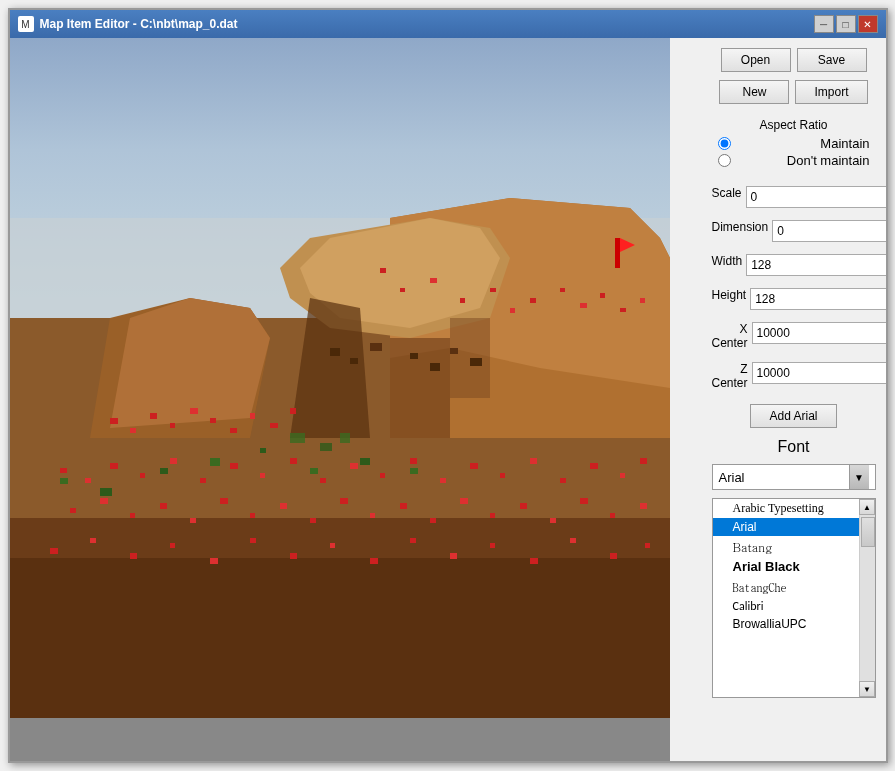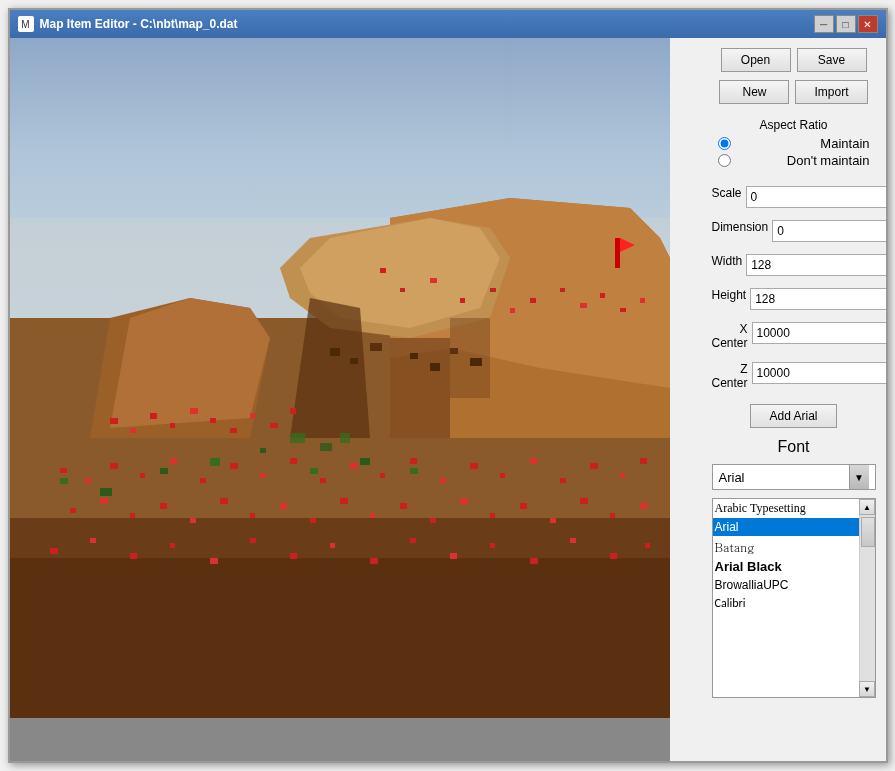--- a/index.html
+++ b/index.html
@@ -212,21 +212,21 @@
       overflow: hidden;
       display: flex;
     }
 
     .font-list {
       flex: 1;
       overflow-y: scroll;
     }
 
     .font-list-item {
-      padding: 2px 2px;
+      padding: 2px 20px;
       font-size: 12px;
       cursor: pointer;
       white-space: nowrap;
     }
     .font-list-item.selected { background: #0078d7; color: white; }
 
     .font-list-item.arabic { font-family: 'Arabic Typesetting', serif; }
     .font-list-item.arial { font-family: Arial, sans-serif; }
     .font-list-item.arial-black { font-family: 'Arial Black', sans-serif; font-weight: 900; font-size: 13px; }
     .font-list-item.batang { font-family: Batang, serif; }
@@ -516,22 +516,23 @@
           <div class="arrow">▼</div>
         </div>
       </div>
 
       <div class="font-list-container">
         <div class="font-list">
           <div class="font-list-item arabic">Arabic Typesetting</div>
           <div class="font-list-item arial selected">Arial</div>
           <div class="font-list-item batang">Batang</div>
           <div class="font-list-item arial-black"><strong>Arial Black</strong></div>
+          <div class="font-list-item batangche">BatangChe</div>
+          <div class="font-list-item calibri">Calibri</div>
           <div class="font-list-item browalliaUPC">BrowalliaUPC</div>
-          <div class="font-list-item calibri">Calibri</div>
         </div>
         <div class="scrollbar">
           <div class="scroll-btn">▲</div>
           <div class="scroll-track">
             <div class="scroll-thumb"></div>
           </div>
           <div class="scroll-btn">▼</div>
         </div>
       </div>
 

